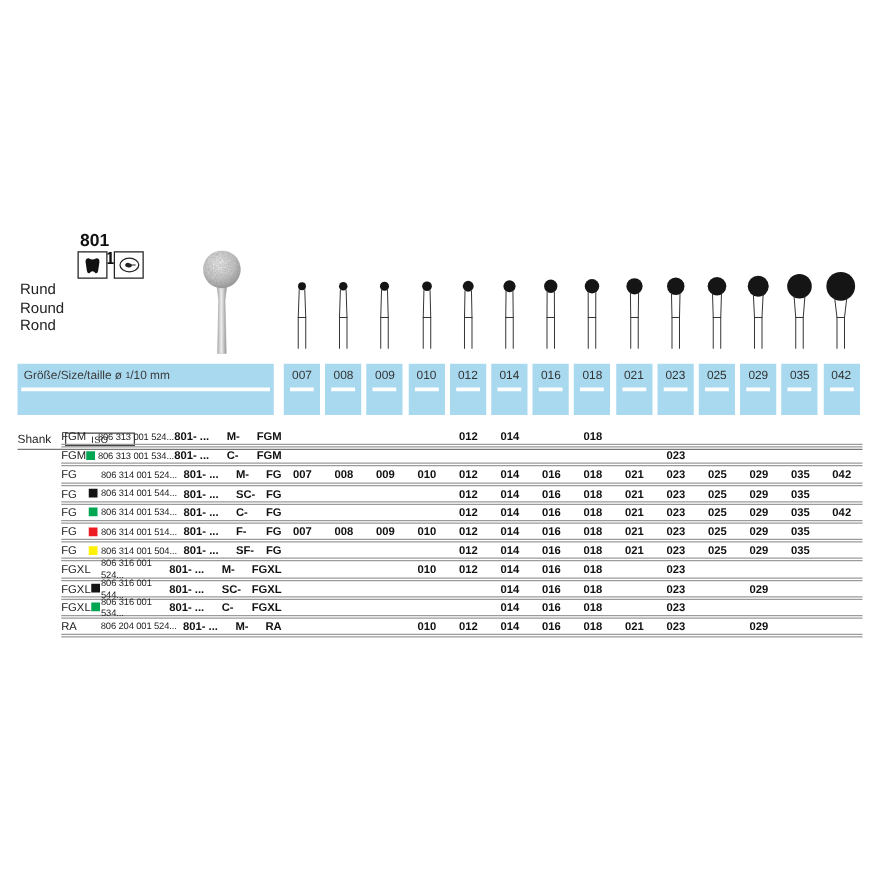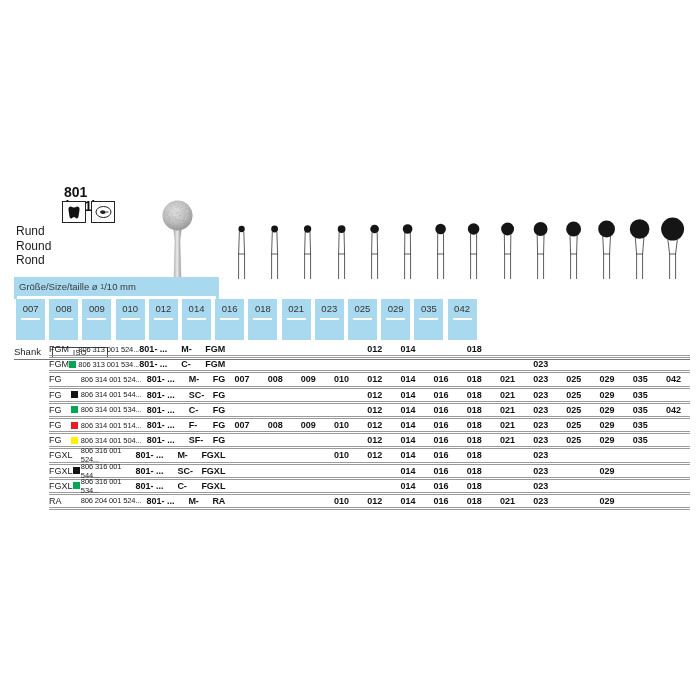--- a/index.html
+++ b/index.html
@@ -11,21 +11,21 @@
   .cert-icons{position:absolute;left:62px;top:201px;display:flex;gap:5px;}
   .icn{width:22px;height:20px;border:1.3px solid #222;background:#fff;display:flex;
        align-items:center;justify-content:center;}
   .names{position:absolute;left:16px;top:224px;font-size:12px;line-height:14.5px;color:#222;}
   
   .photo{position:absolute;left:148px;top:198px;}
   
   .burs{position:absolute;left:225px;top:214px;width:466px;height:67px;display:flex;}
   .bur-cell{width:33.2px;display:flex;align-items:flex-end;justify-content:center;}
   
-  .band{position:absolute;left:14px;top:277px;display:flex;flex-direction:column;}
+  .band{position:absolute;left:14px;top:291px;display:flex;}
   .band-label-box{width:205px;margin-right:6px;background:var(--blue);}
   .band .r1{height:19px;display:flex;align-items:center;padding-left:5px;
             font-size:9.5px;color:#3a3a3a;}
   .band .r1 sup{font-size:7px;line-height:0;}
   .band .bar{height:2.5px;background:#fff;}
   .band-label-box .bar{margin:0 3px;}
   .band .r2{height:19.5px;display:flex;align-items:center;padding-left:5px;
             font-size:9.5px;color:#3a3a3a;}
   .size-cols{display:flex;}
   .size-box{width:29px;margin:0 2.1px;background:var(--blue);}

